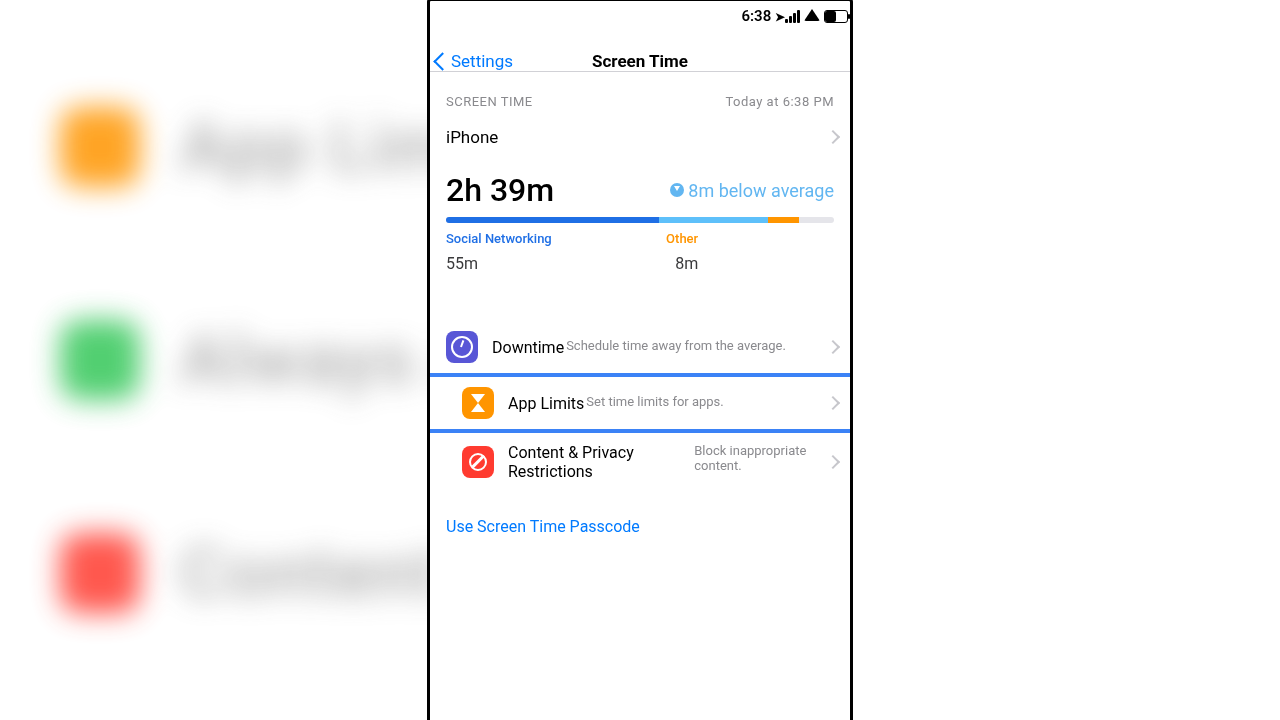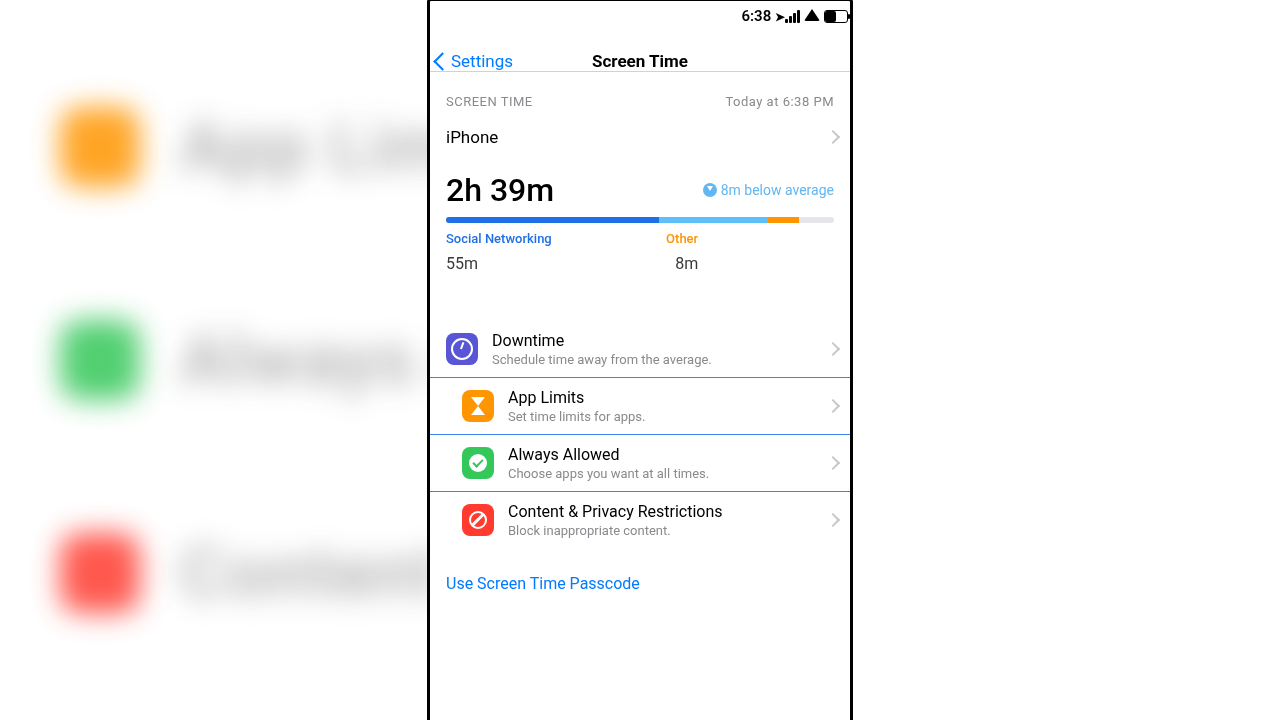--- a/index.html
+++ b/index.html
@@ -25,34 +25,34 @@
   .chevron-left{width:11px;height:11px;border-left:2.5px solid #007aff;border-bottom:2.5px solid #007aff;transform:rotate(45deg);}
   .nav-title{margin:0 auto;font-size:17px;font-weight:700;color:#000;}
   .content{flex:1;overflow:hidden;background:#fff;}
   .sec-header{display:flex;justify-content:space-between;padding:22px 16px 8px;font-size:13px;color:#8a8a8e;letter-spacing:.5px;}
   .sec-header .left{text-transform:uppercase;}
   .cell{padding:10px 16px;position:relative;}
   .cell-title{font-size:17px;color:#000;}
   .chev{position:absolute;right:12px;top:50%;transform:translateY(-50%);width:8px;height:8px;border-top:2px solid #c7c7cc;border-right:2px solid #c7c7cc;transform:translateY(-50%) rotate(45deg);}
   .total-row{display:flex;justify-content:space-between;align-items:center;padding:14px 16px 6px;}
   .total{font-size:32px;font-weight:500;color:#000;}
-  .delta{font-size:14px;color:#62b6f1;display:flex;align-items:center;gap:4px;}
+  .delta{font-size:18px;color:#62b6f1;display:flex;align-items:center;gap:4px;}
   .delta-icon{width:14px;height:14px;border-radius:50%;background:#62b6f1;position:relative;}
   .delta-icon:before{content:"";position:absolute;left:4px;top:3px;width:0;height:0;border-left:3px solid transparent;border-right:3px solid transparent;border-top:5px solid #fff;}
   .bar{display:flex;height:6px;margin:2px 16px 4px;border-radius:3px;overflow:hidden;background:#e5e5ea;}
   .bar span{height:100%;}
   .cats{display:flex;padding:4px 16px 14px;gap:0;}
   .cat{display:flex;flex-direction:column;gap:8px;font-size:13px;}
   .cat .lab{font-weight:500;}
   .cat .val{color:#3a3a3c;font-size:16px;}
   .options{margin-top:34px;}
   .opt{display:flex;align-items:center;gap:14px;padding:10px 16px;position:relative;}
-  .opt + .opt{border-top:1px solid #3b82f6;padding-left:32px;}
+  .opt + .opt{border-top:4px solid #3b82f6;padding-left:32px;}
   .opt-icon{width:32px;height:32px;border-radius:8px;display:flex;align-items:center;justify-content:center;color:#fff;flex-shrink:0;}
-  .opt-text{display:flex;flex-direction:column;gap:2px;flex:1;min-width:0;}
+  .opt-text{display:flex;flex-direction:row;gap:2px;flex:1;min-width:0;}
   .opt-title{font-size:16px;color:#000;}
   .opt-sub{font-size:13px;color:#8a8a8e;}
   .link-cell{padding:26px 16px 10px;color:#007aff;font-size:16px;}
   
   .ico-clock{width:18px;height:18px;border:2px solid #fff;border-radius:50%;position:relative;}
   .ico-clock:before{content:"";position:absolute;left:7px;top:2px;width:2px;height:7px;background:#fff;transform-origin:bottom;transform:rotate(20deg);}
   .ico-hour{width:14px;height:18px;position:relative;}
   .ico-hour:before,.ico-hour:after{content:"";position:absolute;left:0;width:0;height:0;border-left:7px solid transparent;border-right:7px solid transparent;}
   .ico-hour:before{top:0;border-top:9px solid #fff;}
   .ico-hour:after{bottom:0;border-bottom:9px solid #fff;}
@@ -159,30 +159,20 @@
             <div class="opt-icon" style="background:#ff9500">
               <div class="ico-hour"></div>
             </div>
             <div class="opt-text">
               <span class="opt-title">App Limits</span>
               <span class="opt-sub">Set time limits for apps.</span>
             </div>
             <span class="chev"></span>
           </div>
           <div class="opt">
-            <div class="opt-icon" style="background:#34c759">
-              <div class="ico-check"></div>
-            </div>
-            <div class="opt-text">
-              <span class="opt-title">Always Allowed</span>
-              <span class="opt-sub">Choose apps you want at all times.</span>
-            </div>
-            <span class="chev"></span>
-          </div>
-          <div class="opt">
             <div class="opt-icon" style="background:#ff3b30">
               <div class="ico-no"></div>
             </div>
             <div class="opt-text">
               <span class="opt-title">Content &amp; Privacy Restrictions</span>
               <span class="opt-sub">Block inappropriate content.</span>
             </div>
             <span class="chev"></span>
           </div>
         </div>

